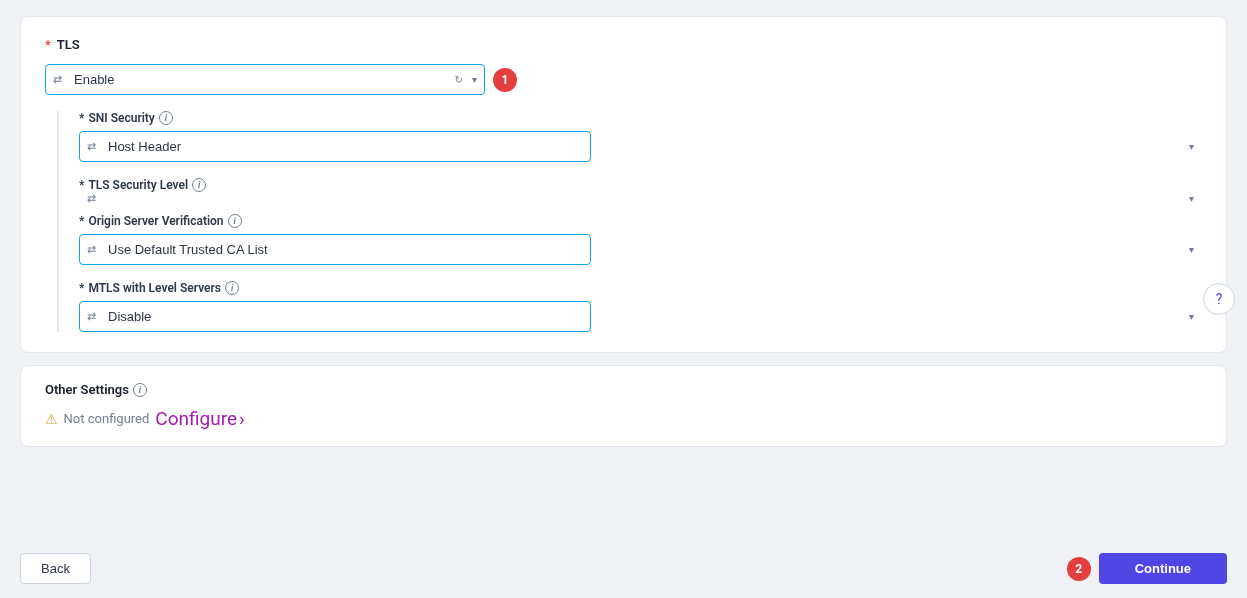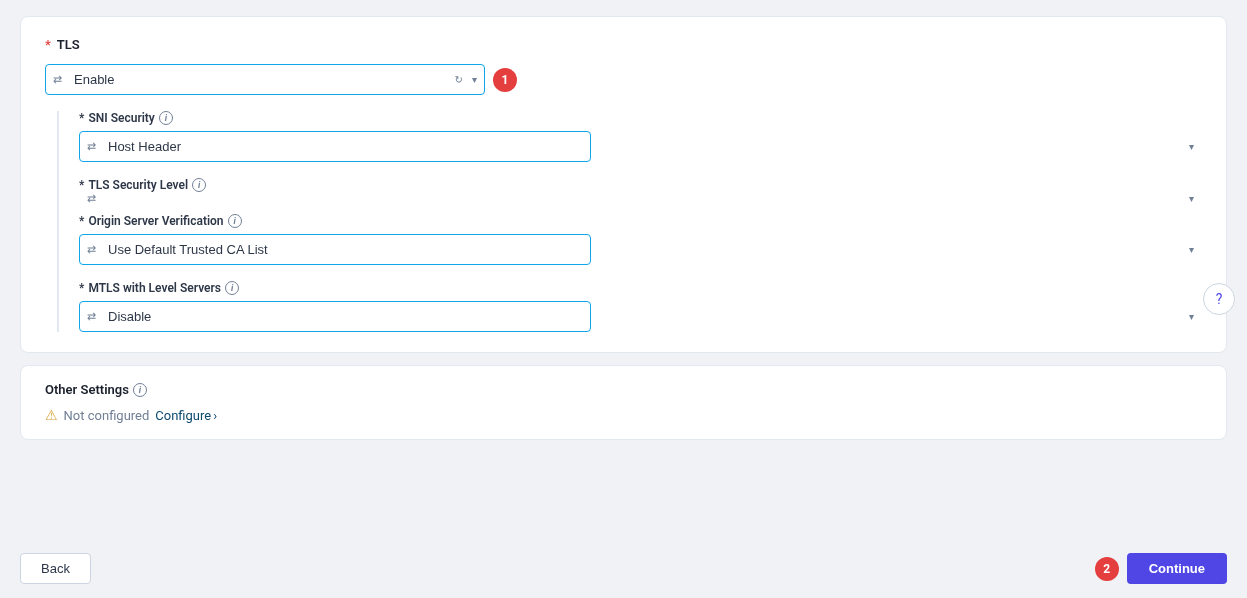--- a/index.html
+++ b/index.html
@@ -153,22 +153,22 @@
       align-items: center;
       gap: 6px;
       font-size: 13px;
       color: #718096;
     }
     .warning-icon {
       color: #d69e2e;
       font-size: 14px;
     }
     .configure-link {
-      color: #0c4a6e;
-      font-size: 13px;
+      color: #a21caf;
+      font-size: 19px;
       text-decoration: none;
       cursor: pointer;
       display: flex;
       align-items: center;
       gap: 2px;
     }
     .footer {
       display: flex;
       align-items: flex-end;
       justify-content: space-between;
@@ -187,21 +187,21 @@
     .continue-row {
       display: flex;
       align-items: center;
       gap: 8px;
     }
     .continue-button {
       background: #4f46e5;
       color: #fff;
       border: none;
       border-radius: 4px;
-      padding: 8px 22px;
+      padding: 8px 36px;
       font-size: 13px;
       font-weight: 600;
       cursor: pointer;
     }
     .help-button {
       position: fixed;
       right: 12px;
       top: 50%;
       transform: translateY(-50%);
       width: 32px;

